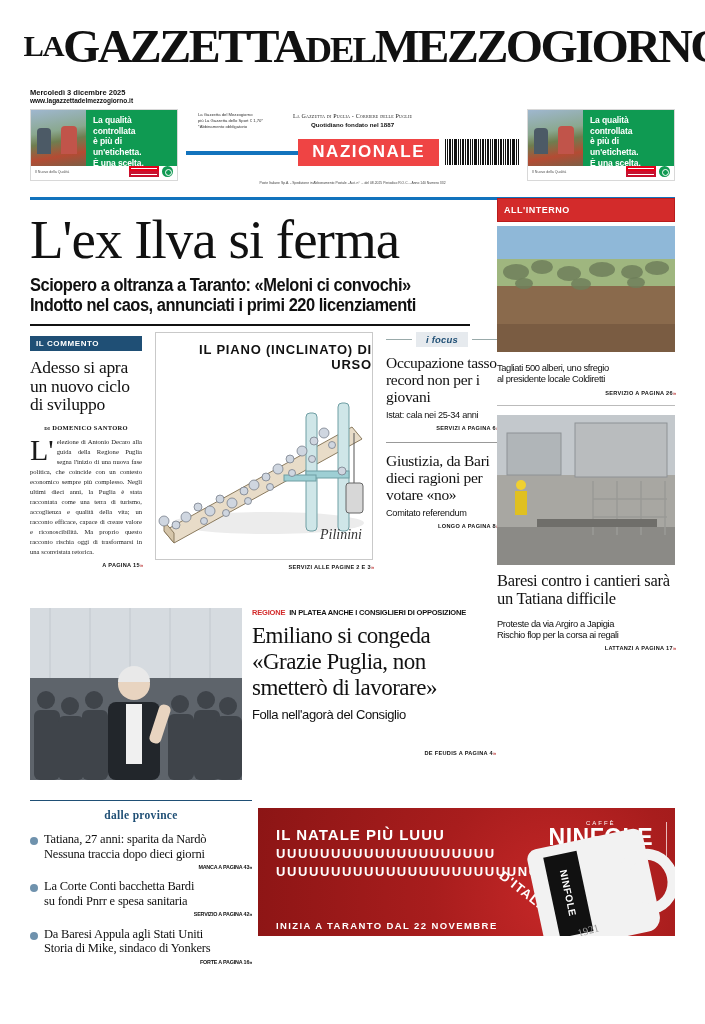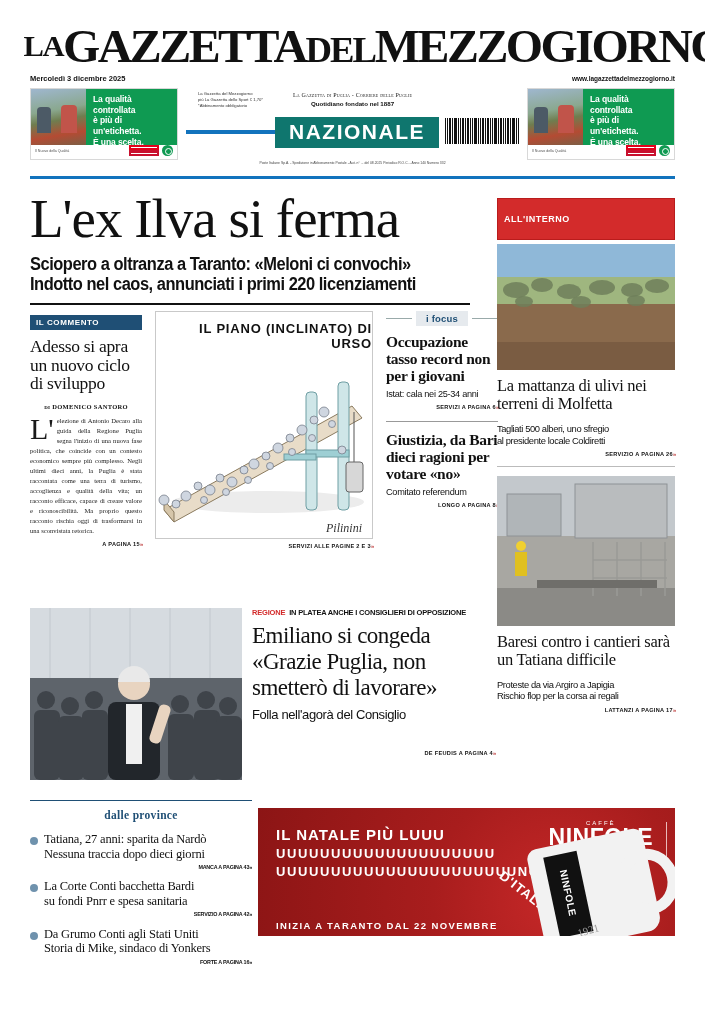--- a/index.html
+++ b/index.html
@@ -21,21 +21,21 @@
     letter-spacing: -2.5px;
     line-height: 0.95;
     text-align: center;
     white-space: nowrap;
     transform: scaleX(1.02);
   }
   .masthead-logo .sm { font-size: 30px; vertical-align: 6px; letter-spacing: -1.5px;}
   .masthead-logo .md { font-size: 36px; letter-spacing: -2px;}
   .dateline-row {
     display: flex; justify-content: space-between; align-items: baseline;
-    margin-top: 5px; font-family: "Liberation Sans", sans-serif;
+    margin-top: 19px; font-family: "Liberation Sans", sans-serif; flex-direction: column;
   }
   .dateline { font-size: 7.5px; font-weight: bold; }
   .weburl { font-size: 6.5px; font-weight: bold; }
 
   
   .header-strip {
     display: flex; align-items: flex-start; gap: 8px;
     margin-top: 5px; height: 82px;
   }
   .ad-box { width: 148px; height: 72px; border: 1px solid #d8d8d8; position: relative; background:#fff;}
@@ -76,22 +76,22 @@
   }
   .sub-title-wrap{ text-align:center; padding-top:2px; }
   .sub-title {
     font-family:"Liberation Serif",serif; font-size:6px; letter-spacing:0.2px; color:#222;
     font-variant: small-caps;
   }
   .sub-title2 { font-family:"Liberation Sans",sans-serif; font-weight:bold; font-size:6.2px; margin-top:2px; color:#111;}
   .nazionale-row{ display:flex; align-items:center; margin-top:10px; }
   .naz-line{ height:4px; background:#1273bd; flex:1; margin-right:0; }
   .nazionale {
-    background:#0f766e; color:#fff; font-family:"Liberation Sans",sans-serif;
-    font-weight:bold; font-size:21px; letter-spacing:1.5px;
+    background:#ef4444; color:#fff; font-family:"Liberation Sans",sans-serif;
+    font-weight:bold; font-size:17px; letter-spacing:1.5px;
     padding:3px 14px 4px 14px;
   }
   .barcode{ display:flex; align-items:flex-end; gap:1px; height:30px; margin-left:6px; padding-bottom:3px;}
   .barcode i{ display:block; width:1px; background:#111; height:26px; }
   .legal-line{
     font-family:"Liberation Sans",sans-serif; font-size:3.4px; color:#444;
     text-align:center; margin-top:13px;
   }
   .blue-rule{ height:3px; background:#1273bd; margin-top:6px; }
 
@@ -139,40 +139,40 @@
   .ref{ font-family:"Liberation Sans",sans-serif; font-weight:bold; font-size:5.6px;
         letter-spacing:0.3px; text-align:right; margin-top:5px; }
   .ref .arrow{ color:#b33; letter-spacing:-1px; }
 
   .cartoon-box{ border:1px solid #c9c9c9; background:#fff; height:228px; position:relative; overflow:hidden; }
   .cartoon-title{
     font-family:Liberation Sans, sans-serif; font-weight:bold; font-size:13px;
     text-align:right; padding-top:9px; letter-spacing:0.8px;
   }
   .cartoon-sign{
-    position:absolute; right:10px; bottom:2px;
-    font-family:"Liberation Serif",serif; font-style:italic; font-size:12px; color:#333;
+    position:absolute; right:10px; bottom:16px;
+    font-family:"Liberation Serif",serif; font-style:italic; font-size:14px; color:#333;
   }
   .cartoon-ref{ margin-top:4px; }
 
-  .focus-tagrow{ display:flex; align-items:center; gap:4px; }
+  .focus-tagrow{ display:flex; align-items:center; gap:4px;font-style:italic; }
   .focus-dash{ flex:1; height:1px; background:#9aa; }
   .tag-focus{
     background:#e6eaee; color:#1f4f75; font-family:"Liberation Sans",sans-serif;
     font-weight:bold; font-size:9.5px; padding:2px 10px; letter-spacing:0.2px;
   }
-  .focus-title{ font-family:"Liberation Serif",serif; font-size:15.5px; line-height:1.1; margin-top:7px; letter-spacing:-0.3px;font-weight:bold;}
+  .focus-title{ font-family:"Liberation Serif",serif; font-size:15.5px; line-height:1.1; margin-top:7px; letter-spacing:-0.3px;}
   .focus-sub{ font-family:"Liberation Sans",sans-serif; font-size:9.2px; margin-top:5px; letter-spacing:-0.3px;}
   .focus-hr{ height:1px; background:#999; margin:11px 0 9px 0; }
 
   
   .rail{ position:absolute; right:30px; top:198px; width:178px; }
   .tag-interno{
     background:#d32b2b; color:#fff; font-family:"Liberation Sans",sans-serif;
-    font-weight:bold; font-size:9px; letter-spacing:0.5px; padding:15px 6px;
+    font-weight:bold; font-size:9px; letter-spacing:0.5px; padding:6px 6px;
     border:1px solid #b91c1c; display:block;
   }
   .rail-photo{
     height:126px; margin-top:4px; position:relative; overflow:hidden;
     background: linear-gradient(180deg,#8fb8d8 0 26%, #9fb67f 26% 48%, #8a6a4c 48% 78%, #7a5c42 78% 100%);
   }
   .rail-photo .olive{
     position:absolute; background:#6f7f5a; border-radius:50%; opacity:.85;
   }
   .rail-title{ font-family:"Liberation Serif",serif; font-size:16.5px; line-height:1.1; margin-top:7px; letter-spacing:-0.3px;}
@@ -464,21 +464,20 @@
       <div class="olive" style="left:6px;  top:38px; width:26px;height:16px"></div>
       <div class="olive" style="left:34px; top:34px; width:22px;height:14px"></div>
       <div class="olive" style="left:60px; top:40px; width:24px;height:15px"></div>
       <div class="olive" style="left:92px; top:36px; width:26px;height:15px"></div>
       <div class="olive" style="left:124px;top:39px; width:22px;height:14px"></div>
       <div class="olive" style="left:148px;top:35px; width:24px;height:14px"></div>
       <div class="olive" style="left:18px; top:52px; width:18px;height:11px"></div>
       <div class="olive" style="left:74px; top:52px; width:20px;height:12px"></div>
       <div class="olive" style="left:130px;top:51px; width:18px;height:11px"></div>
     </div>
-    <div class="rail-title">La mattanza di ulivi nei terreni di Molfetta</div>
     <div class="rail-sub">
       <div>Tagliati 500 alberi, uno sfregio</div>
       <div>al presidente locale Coldiretti</div>
     </div>
     <div class="ref"><span>SERVIZIO A PAGINA 26</span><span class="arrow">»</span></div>
     <div class="rail-hr"></div>
     <div class="rail-photo2">
       <svg width="178" height="150" viewBox="0 0 178 150">
         <rect x="0" y="0" width="178" height="60" fill="#c3c8cc"></rect>
         <rect x="0" y="60" width="178" height="52" fill="#a8a7a2"></rect>
@@ -569,21 +568,21 @@
       <div class="prov-text">
         <div>La Corte Conti bacchetta Bardi</div>
         <div>su fondi Pnrr e spesa sanitaria</div>
         <div class="prov-ref"><span>SERVIZIO A PAGINA 42</span><span class="arrow">»</span></div>
       </div>
     </div>
 
     <div class="prov-item">
       <div class="bullet"></div>
       <div class="prov-text">
-        <div>Da Grumo Conti agli Stati Uniti</div>
+        <div>Da Baresi Appula agli Stati Uniti</div>
         <div>Storia di Mike, sindaco di Yonkers</div>
         <div class="prov-ref"><span>FORTE A PAGINA 16</span><span class="arrow">»</span></div>
       </div>
     </div>
   </div>
 
   <div class="ninfole">
     <div class="nf-head">IL NATALE PIÙ LUUU</div>
     <div class="nf-u nf-u1">UUUUUUUUUUUUUUUUUUUU</div>
     <div class="nf-u nf-u2">UUUUUUUUUUUUUUUUUUUUUUNGO</div>

